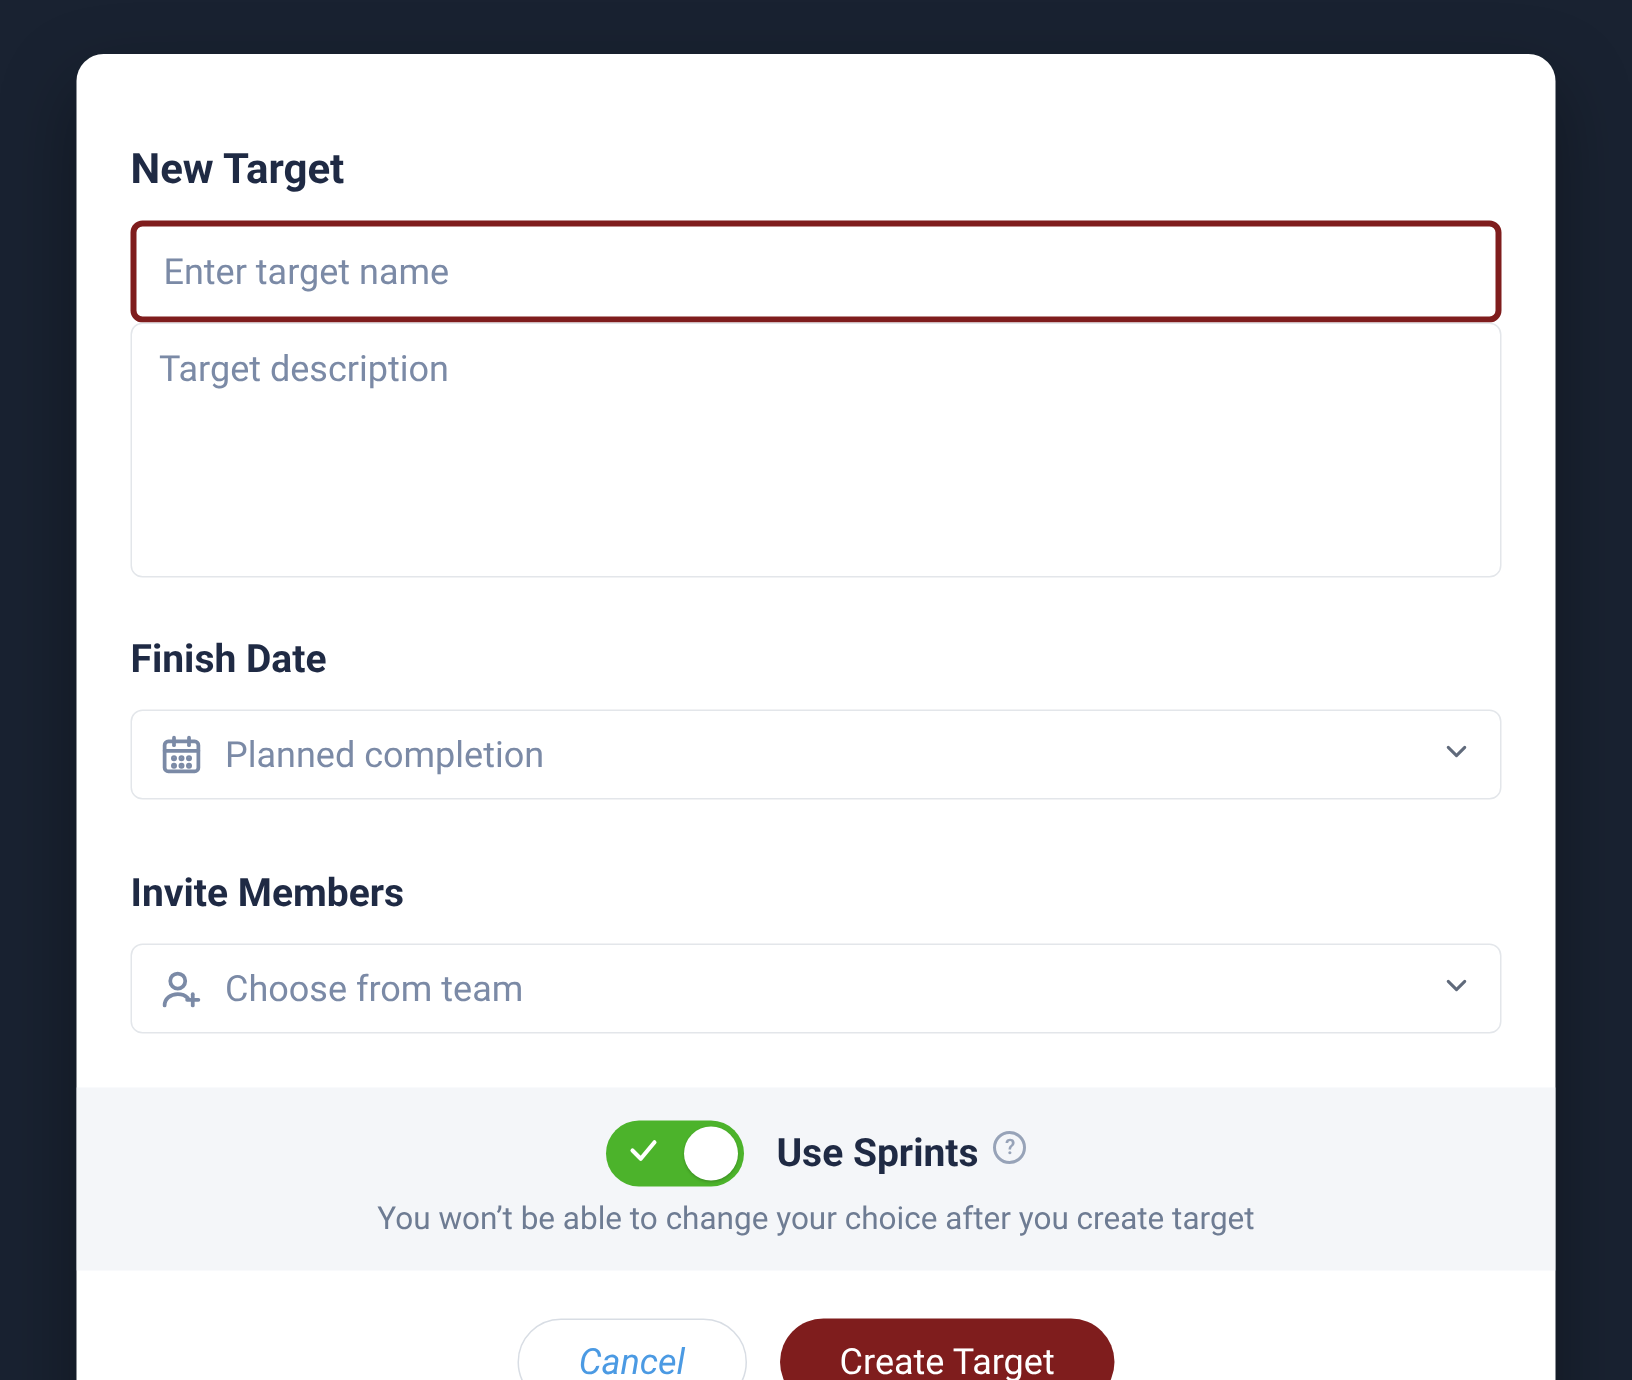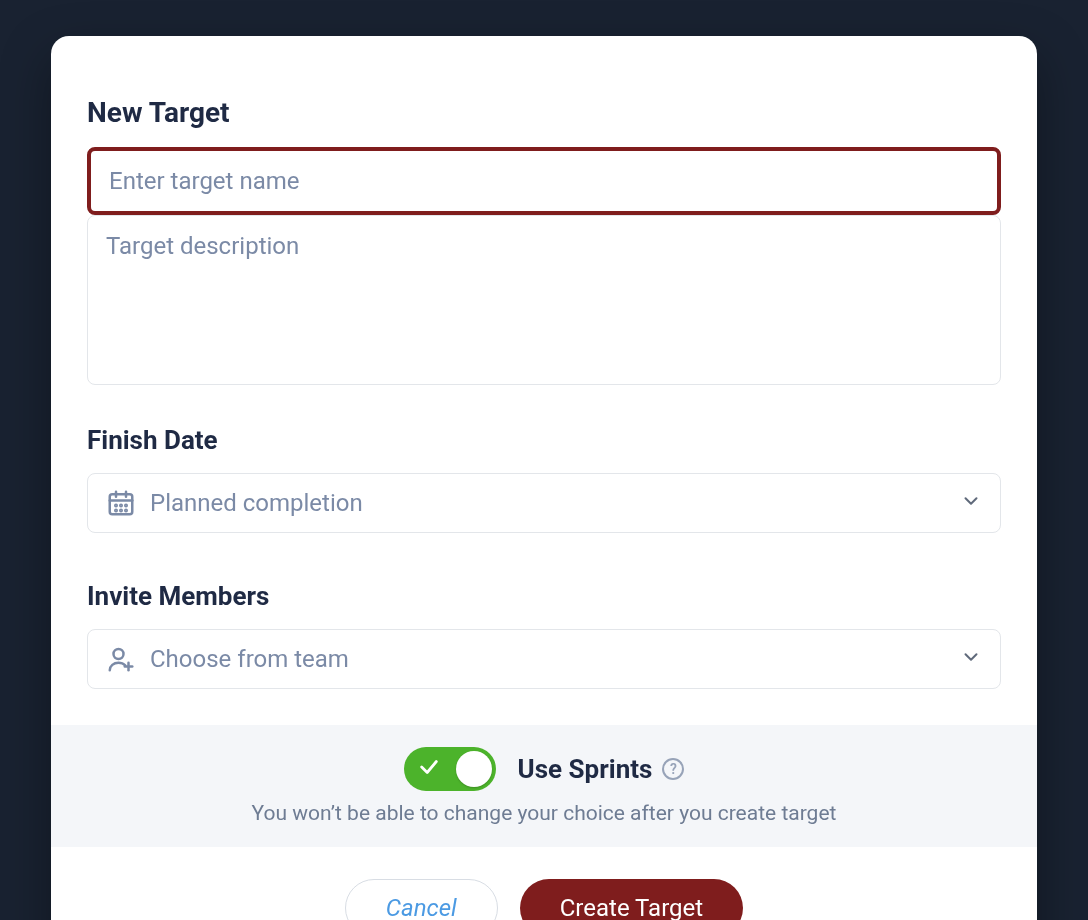--- a/index.html
+++ b/index.html
@@ -130,21 +130,20 @@
     width: 36px; height: 36px;
     background: #fff;
     border-radius: 50%;
     box-shadow: 0 1px 2px rgba(0,0,0,0.2);
   }
   .sprint-label {
     font-size: 26px;
     font-weight: 700;
     color: #1f2a44;
     display: flex;
-    align-items: center;
     gap: 10px;
   }
   .help-circle {
     width: 22px; height: 22px;
     border: 2px solid #97a3b8;
     border-radius: 50%;
     color: #97a3b8;
     font-size: 14px;
     display: flex; align-items: center; justify-content: center;
     font-weight: 600;

